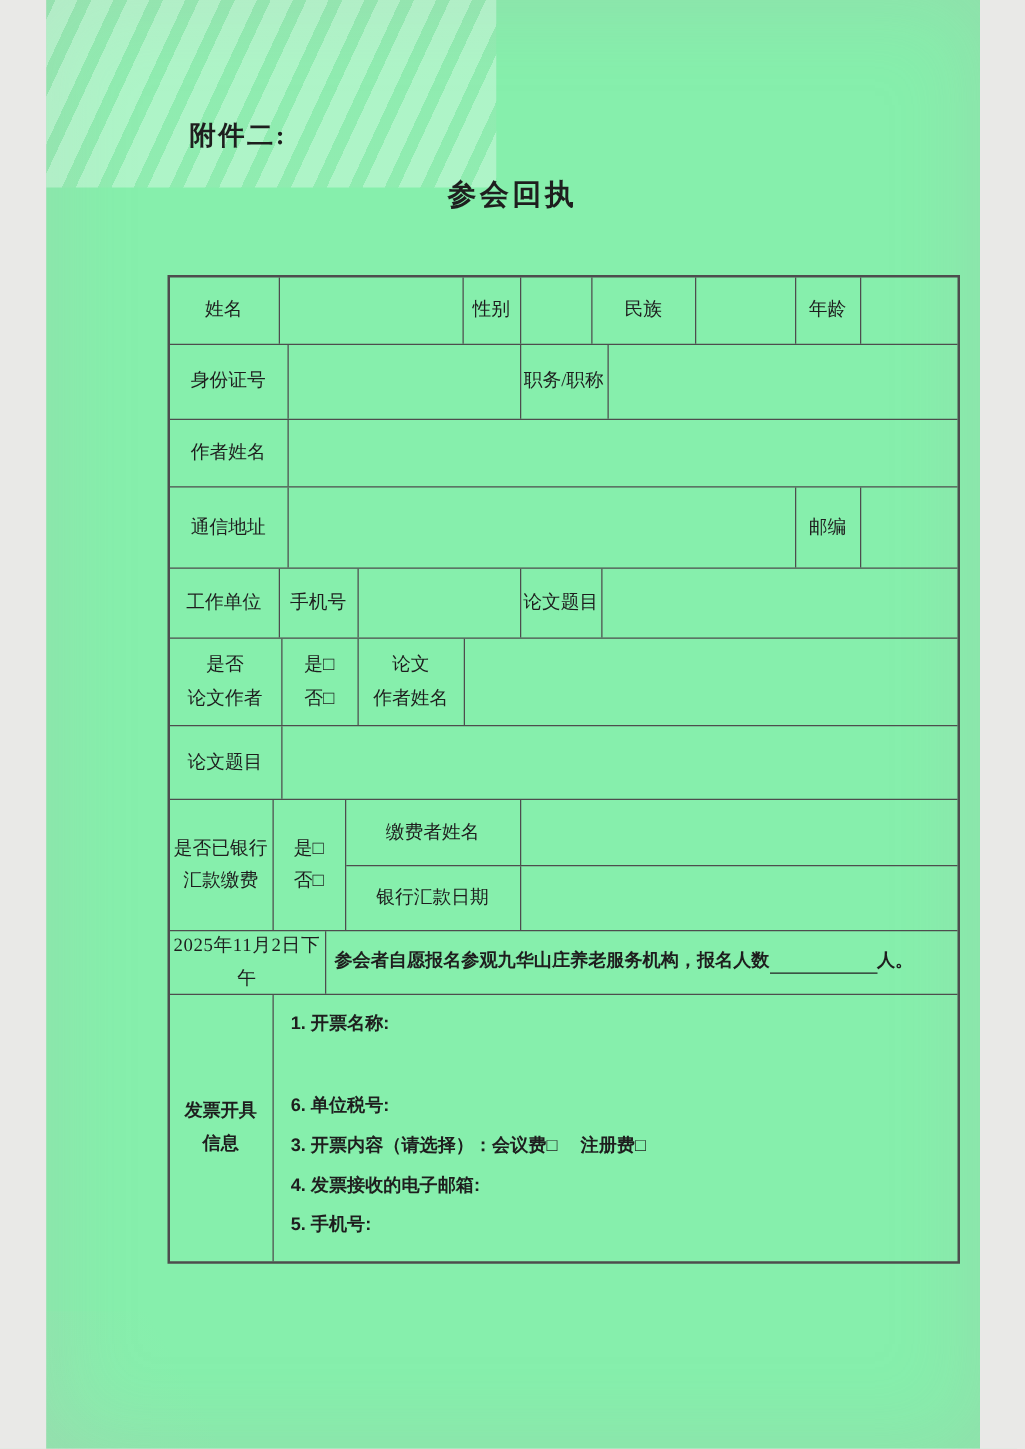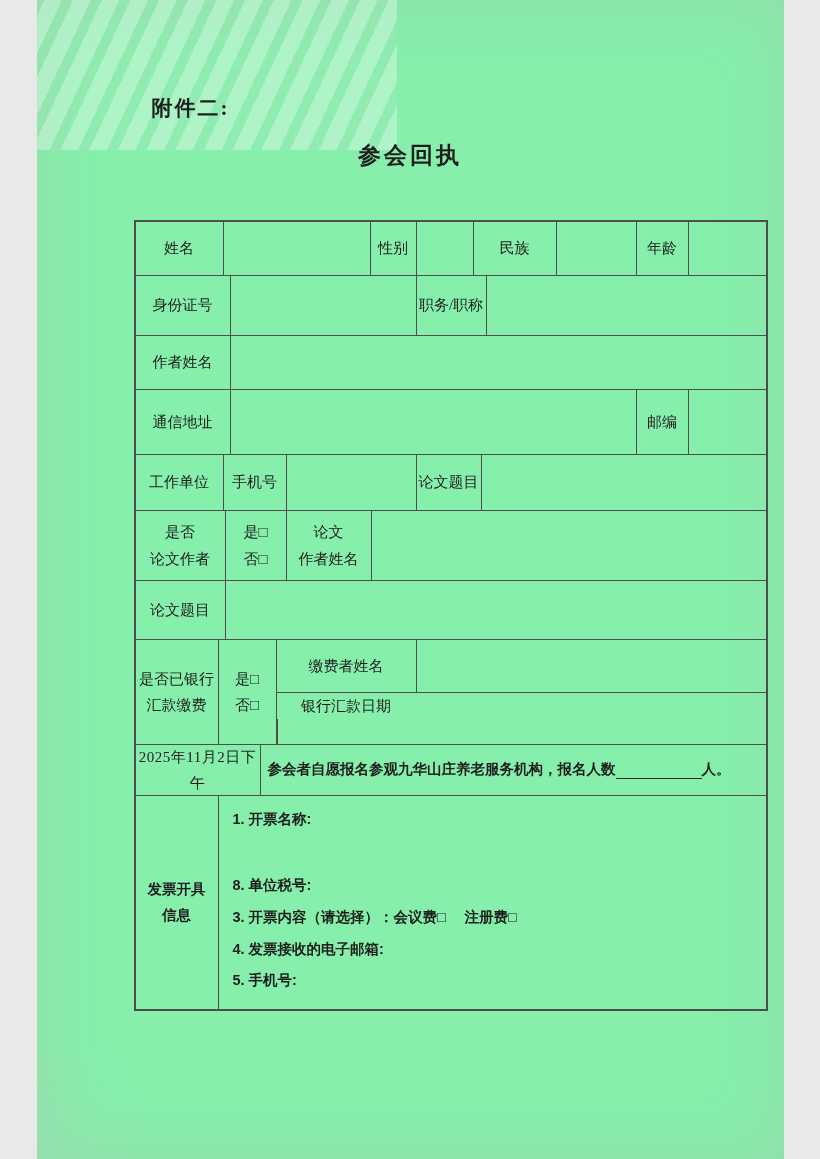--- a/index.html
+++ b/index.html
@@ -52,21 +52,21 @@
     overflow:hidden;
   }
   .td + .td{border-left:1px solid var(--line);}
   .grow{flex:1 1 auto;}
   .rcol{
     box-sizing:border-box;flex:1 1 auto;
     display:flex;flex-direction:column;
     border-left:1px solid var(--line);
   }
   .sub{display:flex;box-sizing:border-box;}
-  .sub + .sub{border-top:1px solid var(--line);flex-direction:column;}
+  .sub + .sub{border-top:1px solid var(--line);}
   .sub .td:first-child{border-left:none;}
   .date-cell{letter-spacing:0.5px;font-family:Liberation Serif, serif;}
   .visit-cell{
     flex-direction:row;justify-content:flex-start;
     padding-left:7px;text-align:left;
     font-family:"Liberation Sans","DejaVu Sans",sans-serif;
     font-weight:bold;font-size:14.5px;
   }
   .fill-line{
     display:inline-block;width:86px;height:17px;
@@ -191,21 +191,21 @@
       </div>
     </div>
 
     <div class="tr" style="height:214px">
       <div class="td bold-label" style="width:82px">
         <div>发票开具</div>
         <div>信息</div>
       </div>
       <div class="td grow invoice-cell">
         <div class="inv-item first">1. 开票名称:</div>
-        <div class="inv-item">8. 单位税号:</div>
+        <div class="inv-item">6. 单位税号:</div>
         <div class="inv-item">3. 开票内容（请选择）：会议费□　 注册费□</div>
         <div class="inv-item">4. 发票接收的电子邮箱:</div>
         <div class="inv-item">5. 手机号:</div>
       </div>
     </div>
 
   </div>
 
 </div>
 

